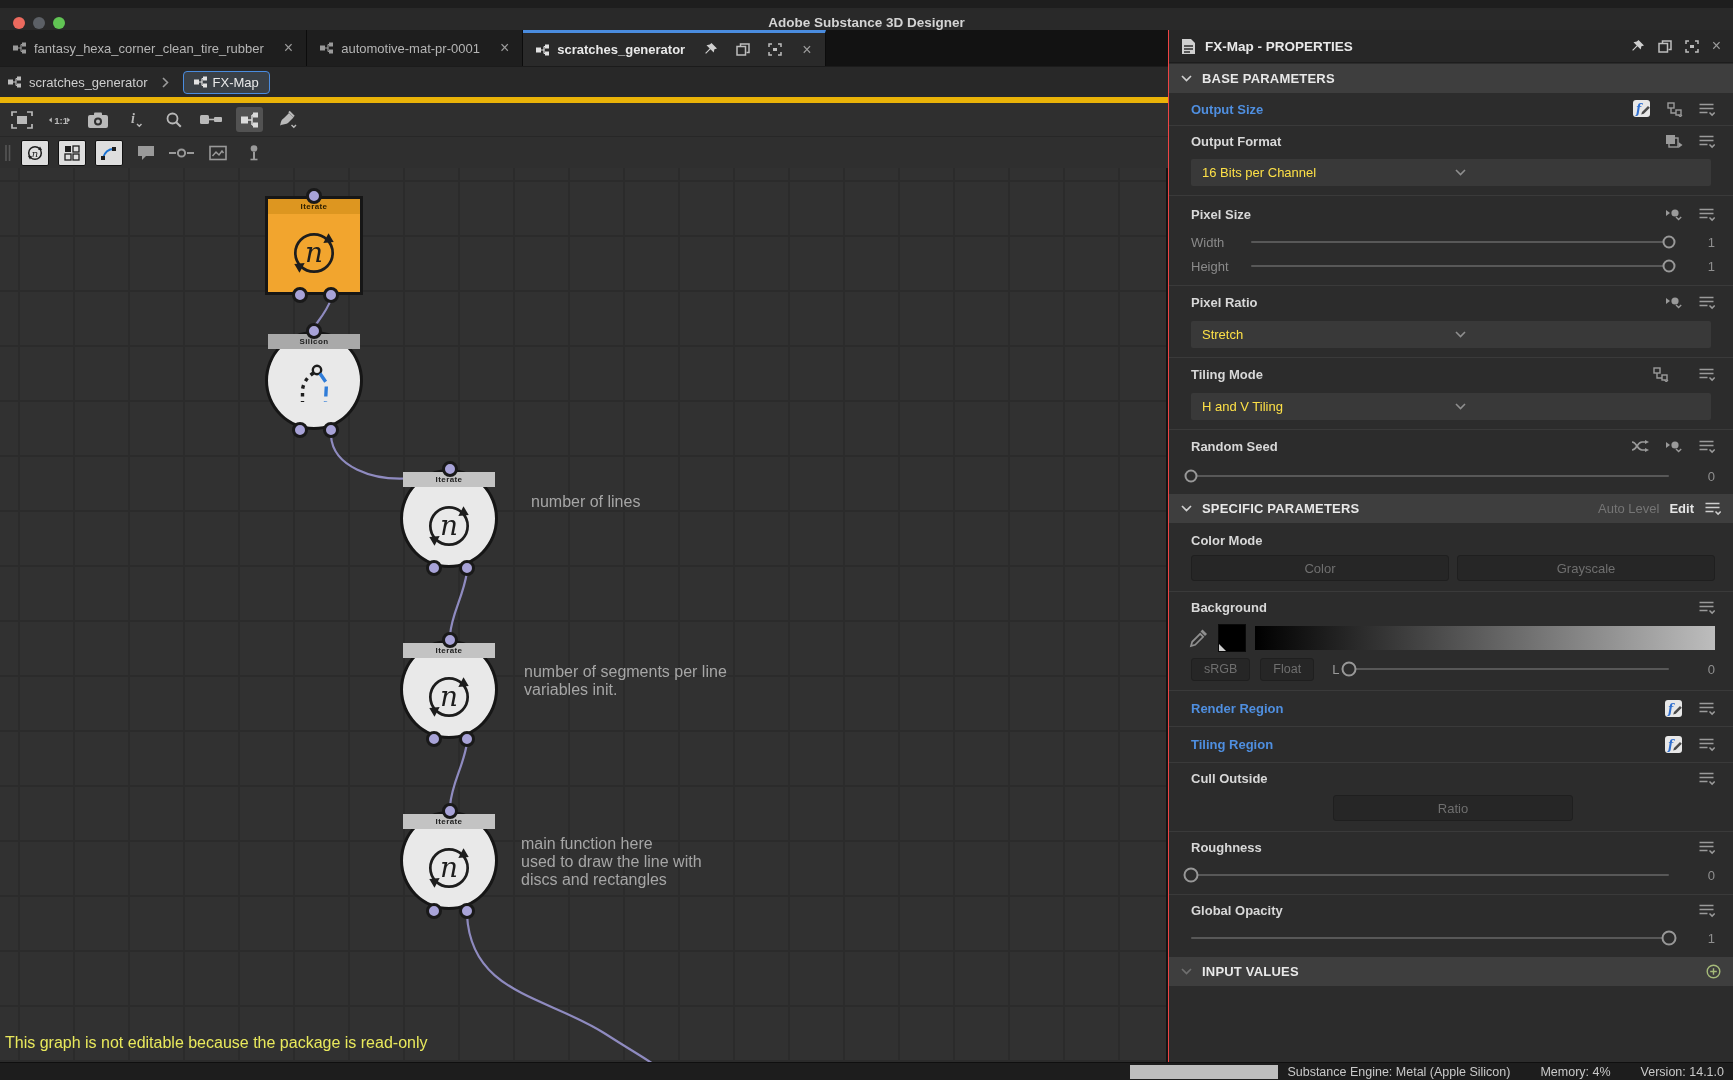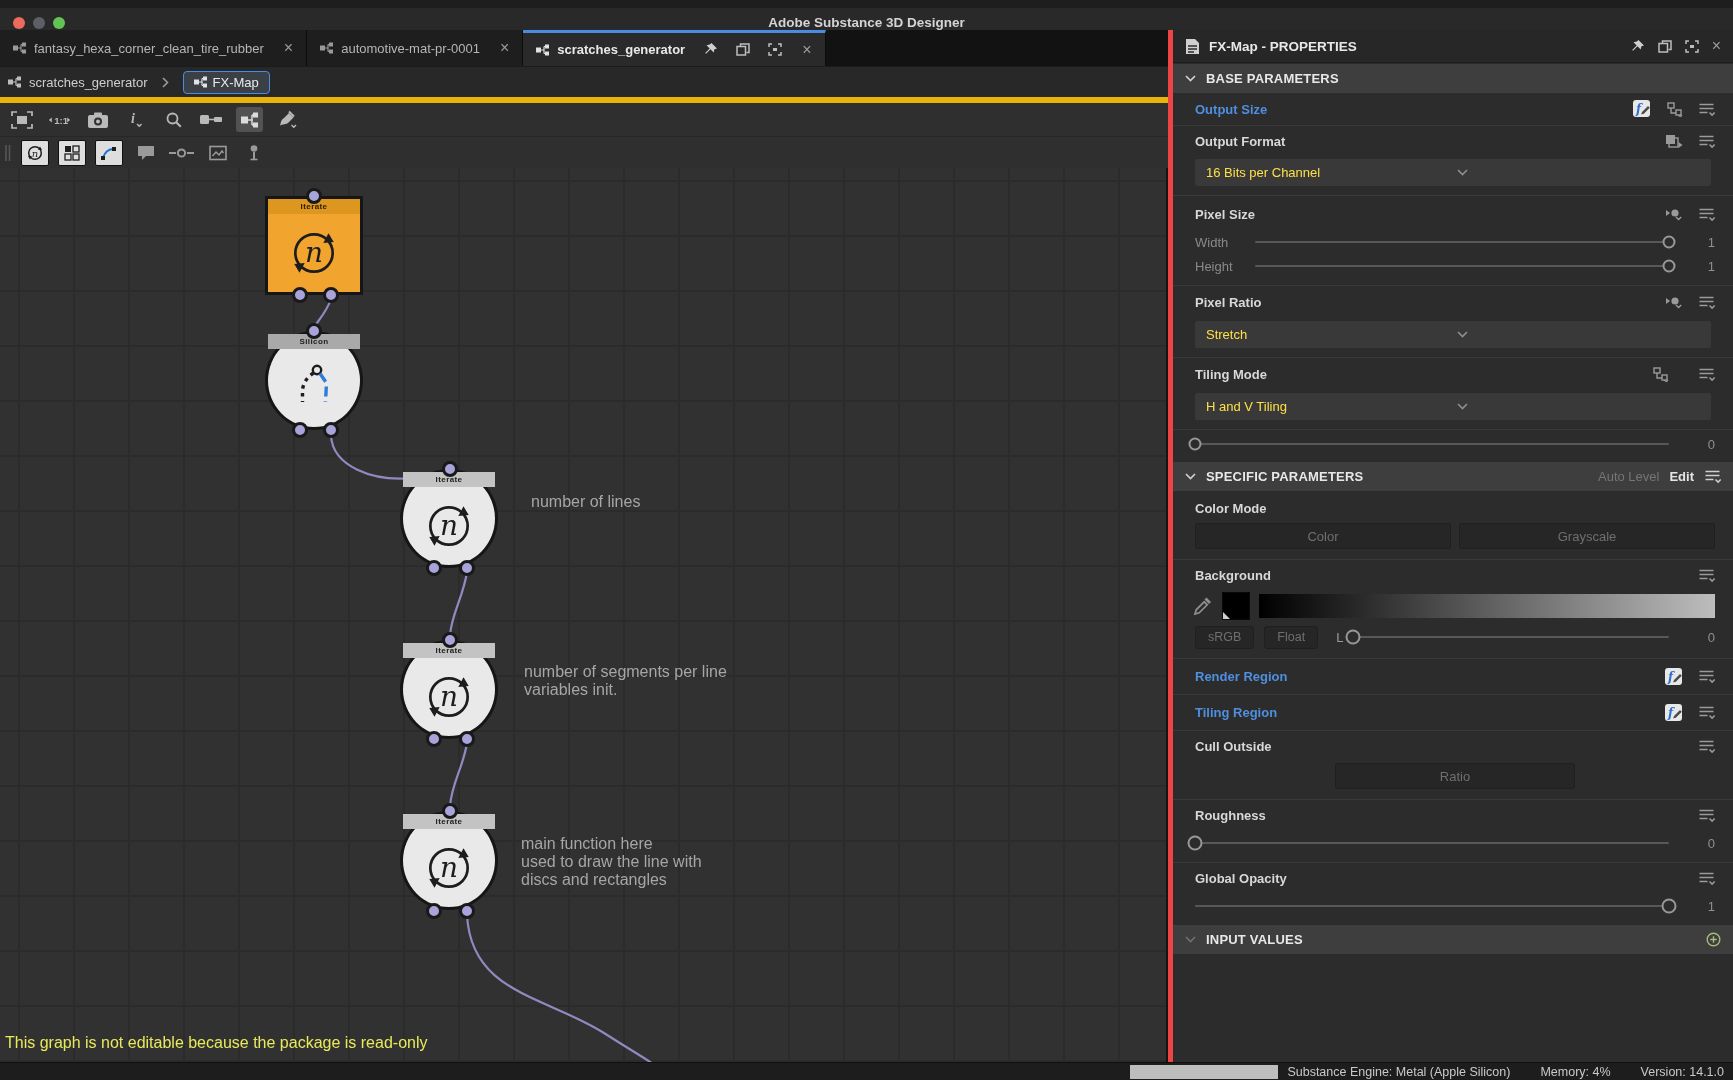--- a/index.html
+++ b/index.html
@@ -44,21 +44,21 @@
   .node .nb{position:absolute;left:0;right:0;top:15px;bottom:0;display:flex;align-items:center;justify-content:center;}
   .node.orange{background:#f2a52e;} .node.orange .nh{background:#dd9620;color:#2e2000;}
   .node.light{background:#e9e9e9;color:#1d1d1d;} .node.light .nh{background:#c3c3c3;color:#1d1d1d;}
   .node.switch .nh{background:#a9a9a9;}
   .port{position:absolute;width:10px;height:10px;border-radius:50%;background:#a8a3d8;
         border:3px solid #191919;transform:translate(-50%,-50%);}
   .anno{position:absolute;font-size:16px;line-height:18px;color:#a6a6a6;white-space:pre-line;}
   .warning{position:absolute;left:5px;top:866px;font-size:16px;color:#e9e95c;}
   
   .panel{position:absolute;top:30px;left:1168px;right:0;bottom:18px;background:#2c2c2c;
-         border-left:5px solid #ef4444;font-size:13px;overflow:hidden;}
+         border-left:1px solid #ef4444;font-size:13px;overflow:hidden;}
   .p-header{height:32px;background:#272727;border-bottom:1px solid #1d1d1d;display:flex;
             align-items:center;gap:9px;padding:0 12px;}
   .p-title{flex:1;font-weight:bold;font-size:13.5px;color:#e8e8e8;}
   .p-hicons{display:flex;align-items:center;gap:13px;}
   .secbar{height:29px;background:#3e3e3e;display:flex;align-items:center;gap:10px;padding:0 12px;margin-top:1px;}
   .sectitle{font-weight:bold;color:#e8e8e8;letter-spacing:.2px;}
   .spacer{flex:1;}
   .row{display:flex;align-items:center;padding:0 18px 0 22px;gap:14px;}
   .rlabel{flex:1;font-weight:bold;color:#d8d8d8;}
   .rlabel.blue{color:#4f8fe0;}
@@ -569,20 +569,44 @@
   <div class="dd">
     <span>H and V Tiling</span>
     <span>
         <svg width="11" height="7" viewBox="0 0 11 7">
           <path d="M1 1l4.5 4.5L10 1" fill="none" stroke="#8f8f8f" stroke-width="1.6"></path>
         </svg>
       </span>
   </div>
   <div class="sep"></div>
 
+  <div class="row" style="height:32px;">
+    <span class="rlabel">Random Seed</span>
+    <span>
+        <svg width="19" height="14" viewBox="0 0 19 14">
+          <path d="M1 11c5 0 5-8 10-8h3" fill="none" stroke="#9a9a9a" stroke-width="1.6"></path>
+          <path d="M1 3c5 0 5 8 10 8h3" fill="none" stroke="#9a9a9a" stroke-width="1.6"></path>
+          <path d="M14 1l4 2-4 2z" fill="#9a9a9a"></path>
+          <path d="M14 9l4 2-4 2z" fill="#9a9a9a"></path>
+        </svg>
+      </span>
+    <span>
+        <svg width="20" height="15" viewBox="0 0 20 15">
+          <path d="M2 3l4 3-4 3z" fill="#9a9a9a"></path>
+          <circle cx="11" cy="6" r="3.6" fill="#9a9a9a"></circle>
+          <path d="M12 10l2.6 2.6 2.6-2.6" fill="none" stroke="#9a9a9a" stroke-width="1.4"></path>
+        </svg>
+      </span>
+    <span>
+        <svg width="17" height="15" viewBox="0 0 17 15">
+          <path d="M1.5 2.5h14M1.5 6.5h14M1.5 10.5h8" stroke="#9a9a9a" stroke-width="1.7"></path>
+          <path d="M11.5 10.5l2.6 2.6 2.6-2.6" fill="none" stroke="#9a9a9a" stroke-width="1.5"></path>
+        </svg>
+      </span>
+  </div>
   <div class="slider-row" style="height:28px;">
     <span class="track">
         <span class="handle hl"></span>
       </span>
     <span class="sl-value">0</span>
   </div>
 
   <div class="secbar" style="margin-top:4px;">
     <span>
         <svg width="11" height="7" viewBox="0 0 11 7">

